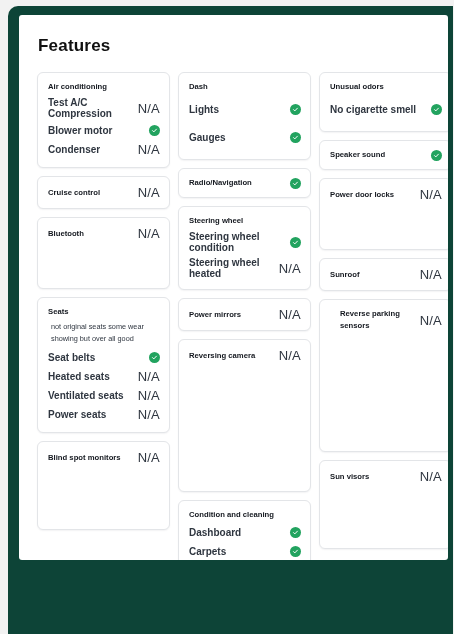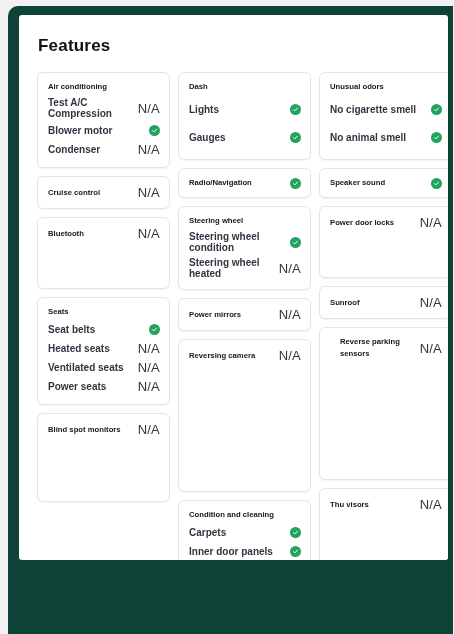--- a/index.html
+++ b/index.html
@@ -175,20 +175,21 @@
             <div class="card-title-row">
               <span class="card-title">Bluetooth</span>
               <span class="value-na">N/A</span>
             </div>
           </div>
           <div class="feature-card">
             <div class="card-title-row">
               <span class="card-title">Seats</span>
             </div>
             <div class="card-rows">
+              <div class="note-text">not original seats some wear showing but over all good</div>
               <div class="feature-row">
                 <span class="row-label">Seat belts</span>
                 <span class="icon-check">
                   <svg width="7" height="7" viewBox="0 0 12 12">
                     <path d="M2.6 6.2 L4.8 8.4 L9.3 3.7" fill="none" stroke="#ffffff" stroke-width="1.7" stroke-linecap="round" stroke-linejoin="round"></path>
                   </svg>
                 </span>
               </div>
               <div class="feature-row">
                 <span class="row-label">Heated seats</span>
@@ -275,20 +276,28 @@
               <span class="card-title">Reversing camera</span>
               <span class="value-na">N/A</span>
             </div>
           </div>
           <div class="feature-card">
             <div class="card-title-row">
               <span class="card-title">Condition and cleaning</span>
             </div>
             <div class="card-rows">
               <div class="feature-row">
+                <span class="row-label">Dashboard</span>
+                <span class="icon-check">
+                  <svg width="7" height="7" viewBox="0 0 12 12">
+                    <path d="M2.6 6.2 L4.8 8.4 L9.3 3.7" fill="none" stroke="#ffffff" stroke-width="1.7" stroke-linecap="round" stroke-linejoin="round"></path>
+                  </svg>
+                </span>
+              </div>
+              <div class="feature-row">
                 <span class="row-label">Carpets</span>
                 <span class="icon-check">
                   <svg width="7" height="7" viewBox="0 0 12 12">
                     <path d="M2.6 6.2 L4.8 8.4 L9.3 3.7" fill="none" stroke="#ffffff" stroke-width="1.7" stroke-linecap="round" stroke-linejoin="round"></path>
                   </svg>
                 </span>
               </div>
               <div class="feature-row">
                 <span class="row-label">Inner door panels</span>
                 <span class="icon-check">
@@ -301,28 +310,20 @@
           </div>
         </div>
         <div class="feature-column">
           <div class="feature-card">
             <div class="card-title-row">
               <span class="card-title">Unusual odors</span>
             </div>
             <div class="card-rows">
               <div class="feature-row spaced">
                 <span class="row-label">No cigarette smell</span>
-                <span class="icon-check">
-                  <svg width="7" height="7" viewBox="0 0 12 12">
-                    <path d="M2.6 6.2 L4.8 8.4 L9.3 3.7" fill="none" stroke="#ffffff" stroke-width="1.7" stroke-linecap="round" stroke-linejoin="round"></path>
-                  </svg>
-                </span>
-              </div>
-              <div class="feature-row spaced">
-                <span class="row-label">No animal smell</span>
                 <span class="icon-check">
                   <svg width="7" height="7" viewBox="0 0 12 12">
                     <path d="M2.6 6.2 L4.8 8.4 L9.3 3.7" fill="none" stroke="#ffffff" stroke-width="1.7" stroke-linecap="round" stroke-linejoin="round"></path>
                   </svg>
                 </span>
               </div>
             </div>
           </div>
           <div class="feature-card">
             <div class="card-title-row">
@@ -347,20 +348,20 @@
             </div>
           </div>
           <div class="feature-card" style="min-height: 153px; padding-left: 20px;">
             <div class="card-title-row">
               <span class="card-title">Reverse parking sensors</span>
               <span class="value-na">N/A</span>
             </div>
           </div>
           <div class="feature-card" style="min-height: 89px;">
             <div class="card-title-row">
-              <span class="card-title">Thu visors</span>
+              <span class="card-title">Sun visors</span>
               <span class="value-na">N/A</span>
             </div>
           </div>
         </div>
       </div>
   </div>
 </div>
 
 </body></html>

